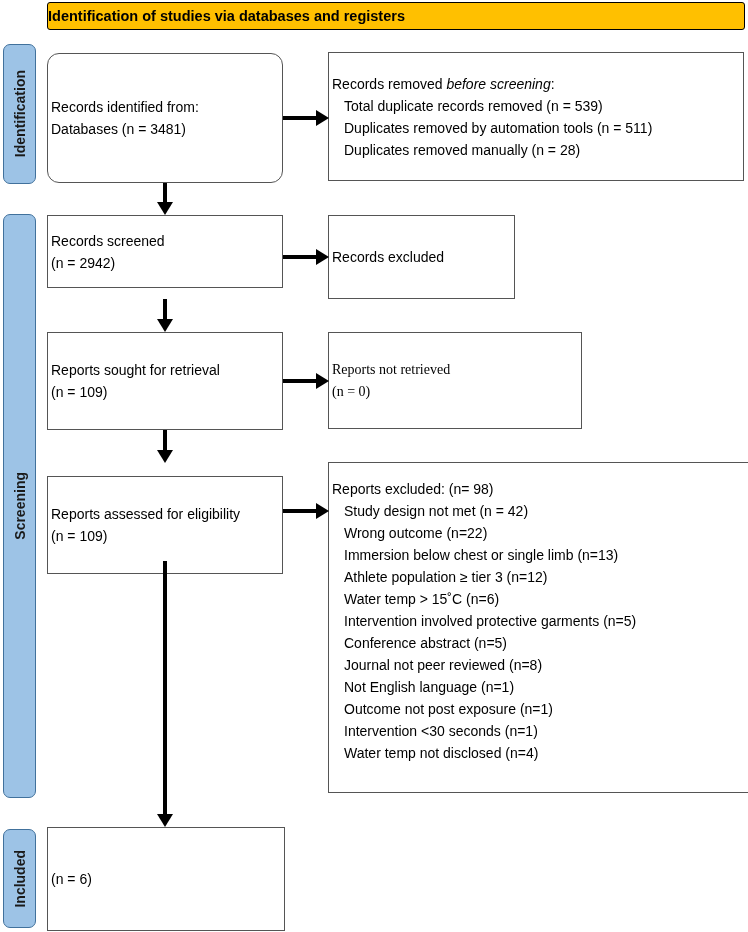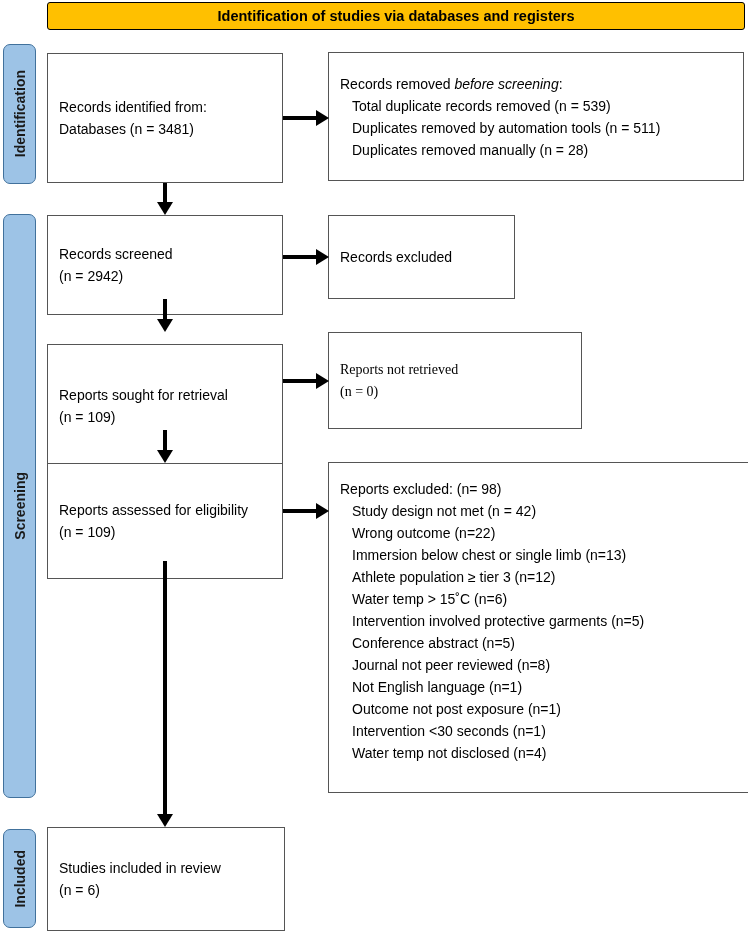--- a/index.html
+++ b/index.html
@@ -6,21 +6,21 @@
   body {
     width: 748px; height: 932px; position: relative; overflow: hidden;
     font-family: "Liberation Sans", "DejaVu Sans", sans-serif;
     color: #000;
   }
   .stage-canvas { position: absolute; inset: 0; }
 
   .header-band {
     position: absolute; left: 47px; top: 2px; width: 698px; height: 28px;
     background: #FFC000; border: 1.5px solid #000; border-radius: 3px;
-    display: flex; align-items: center; justify-content: center;
+    display: flex; align-items: center; justify-content: flex-start;
     font-weight: bold; font-size: 14.5px; box-sizing: border-box;
   }
 
   .stage-bar {
     position: absolute; left: 3px; width: 33px;
     background: #9DC3E6; border: 1.5px solid #41719C; border-radius: 7px;
     display: flex; align-items: center; justify-content: center;
     box-sizing: border-box;
   }
   .stage-bar span {
@@ -29,29 +29,29 @@
   }
   .bar-identification { top: 44px;  height: 140px; }
   .bar-screening      { top: 214px; height: 584px; }
   .bar-included       { top: 829px; height: 99px; }
 
   .flow-box {
     position: absolute; background: #fff;
     border: 1.5px solid #555; box-sizing: border-box;
     display: flex; flex-direction: column; justify-content: center;
     font-size: 14px; line-height: 22px;
-    padding-left: 11px; padding-right: 6px;
+    padding-left: 3px; padding-right: 6px;
   }
-  .box1 { left: 47px;  top: 53px;  width: 236px; height: 130px; }
+  .box1 { left: 47px;  top: 53px;  width: 236px; height: 130px; border-radius: 12px; }
   .box2 { left: 328px; top: 52px;  width: 416px; height: 129px; }
-  .box3 { left: 47px;  top: 215px; width: 236px; height: 100px;  }
+  .box3 { left: 47px;  top: 215px; width: 236px; height: 73px;  }
   .box4 { left: 328px; top: 215px; width: 187px; height: 84px;  }
-  .box5 { left: 47px;  top: 344px; width: 236px; height: 123px;  }
+  .box5 { left: 47px;  top: 332px; width: 236px; height: 98px;  }
   .box6 { left: 328px; top: 332px; width: 254px; height: 97px; font-family: Liberation Serif, serif;  }
-  .box7 { left: 47px;  top: 463px; width: 236px; height: 116px;  }
+  .box7 { left: 47px;  top: 476px; width: 236px; height: 98px;  }
   .box8 { left: 328px; top: 462px; width: 484px; height: 331px; justify-content: flex-start; padding-top: 15px; }
   .box9 { left: 47px;  top: 827px; width: 238px; height: 104px; }
 
   .indent { padding-left: 12px; }
   .italic { font-style: italic; }
 
   
   .stem-v { position: absolute; width: 4px; background: #000; }
   .stem-h { position: absolute; height: 4px; background: #000; }
   .head-down {
@@ -127,21 +127,20 @@
     <div class="indent">Intervention involved protective garments (n=5)</div>
     <div class="indent">Conference abstract (n=5)</div>
     <div class="indent">Journal not peer reviewed (n=8)</div>
     <div class="indent">Not English language (n=1)</div>
     <div class="indent">Outcome not post exposure (n=1)</div>
     <div class="indent">Intervention &lt;30 seconds (n=1)</div>
     <div class="indent">Water temp not disclosed (n=4)</div>
   </div>
 
   <div class="flow-box box9">
-    <div>Studies included in review</div>
     <div>(n = 6)</div>
   </div>
 
   <div class="stem-v" style="left:163px; top:183px; height:20px;"></div>
   <div class="head-down" style="left:157px; top:202px;"></div>
 
   <div class="stem-v" style="left:163px; top:299px; height:21px;"></div>
   <div class="head-down" style="left:157px; top:319px;"></div>
 
   <div class="stem-v" style="left:163px; top:430px; height:21px;"></div>

